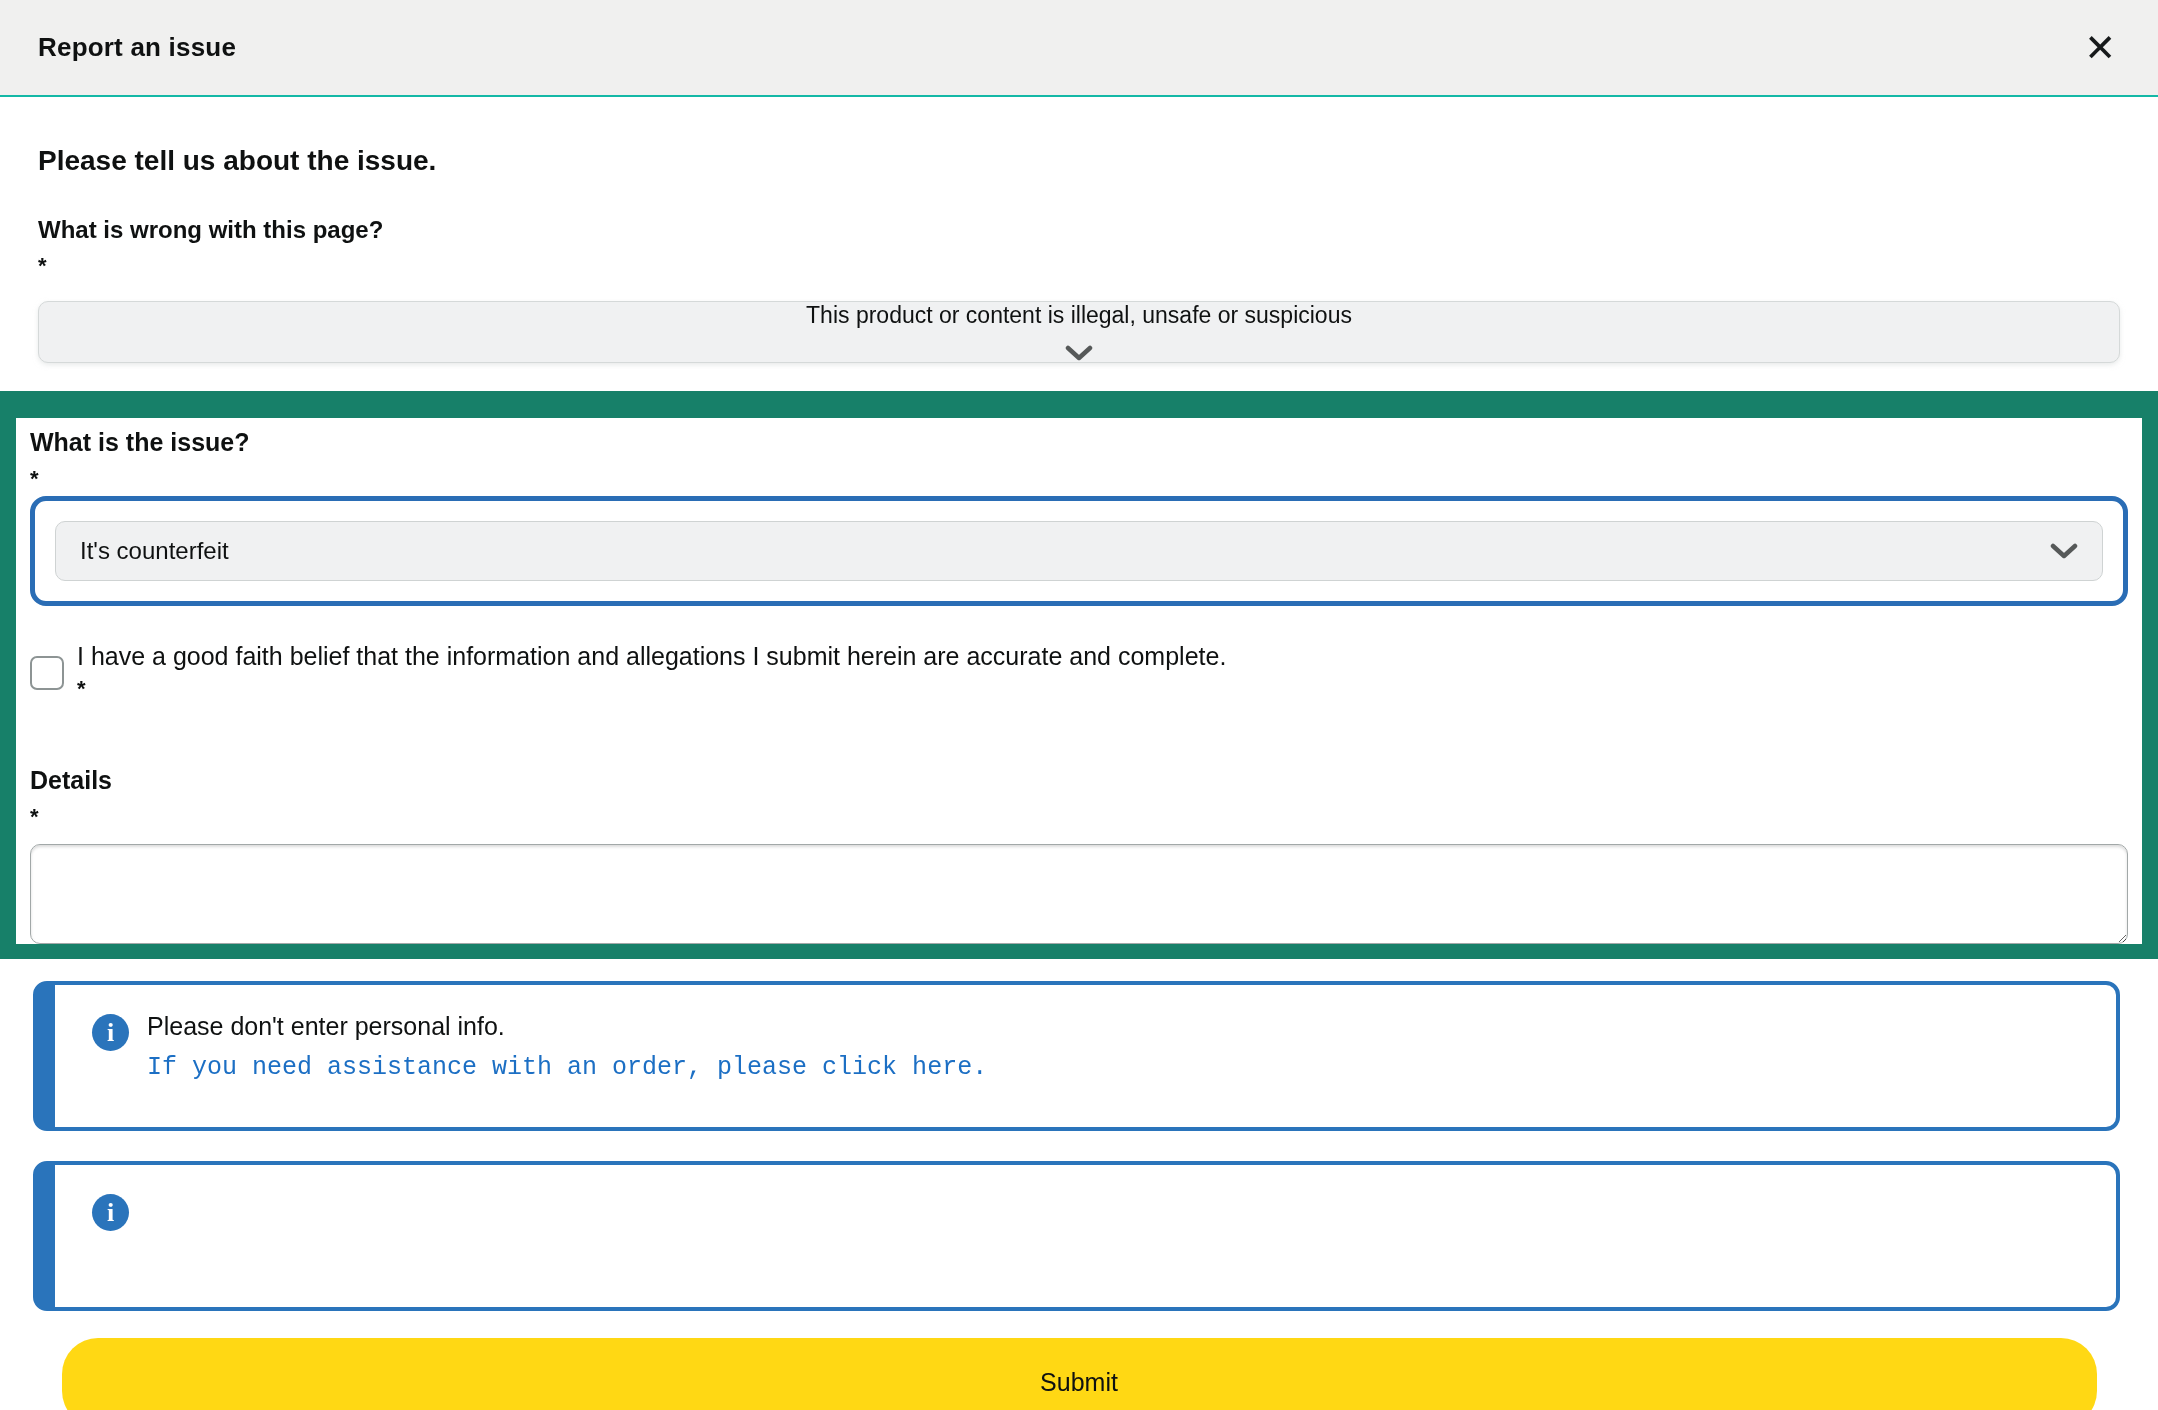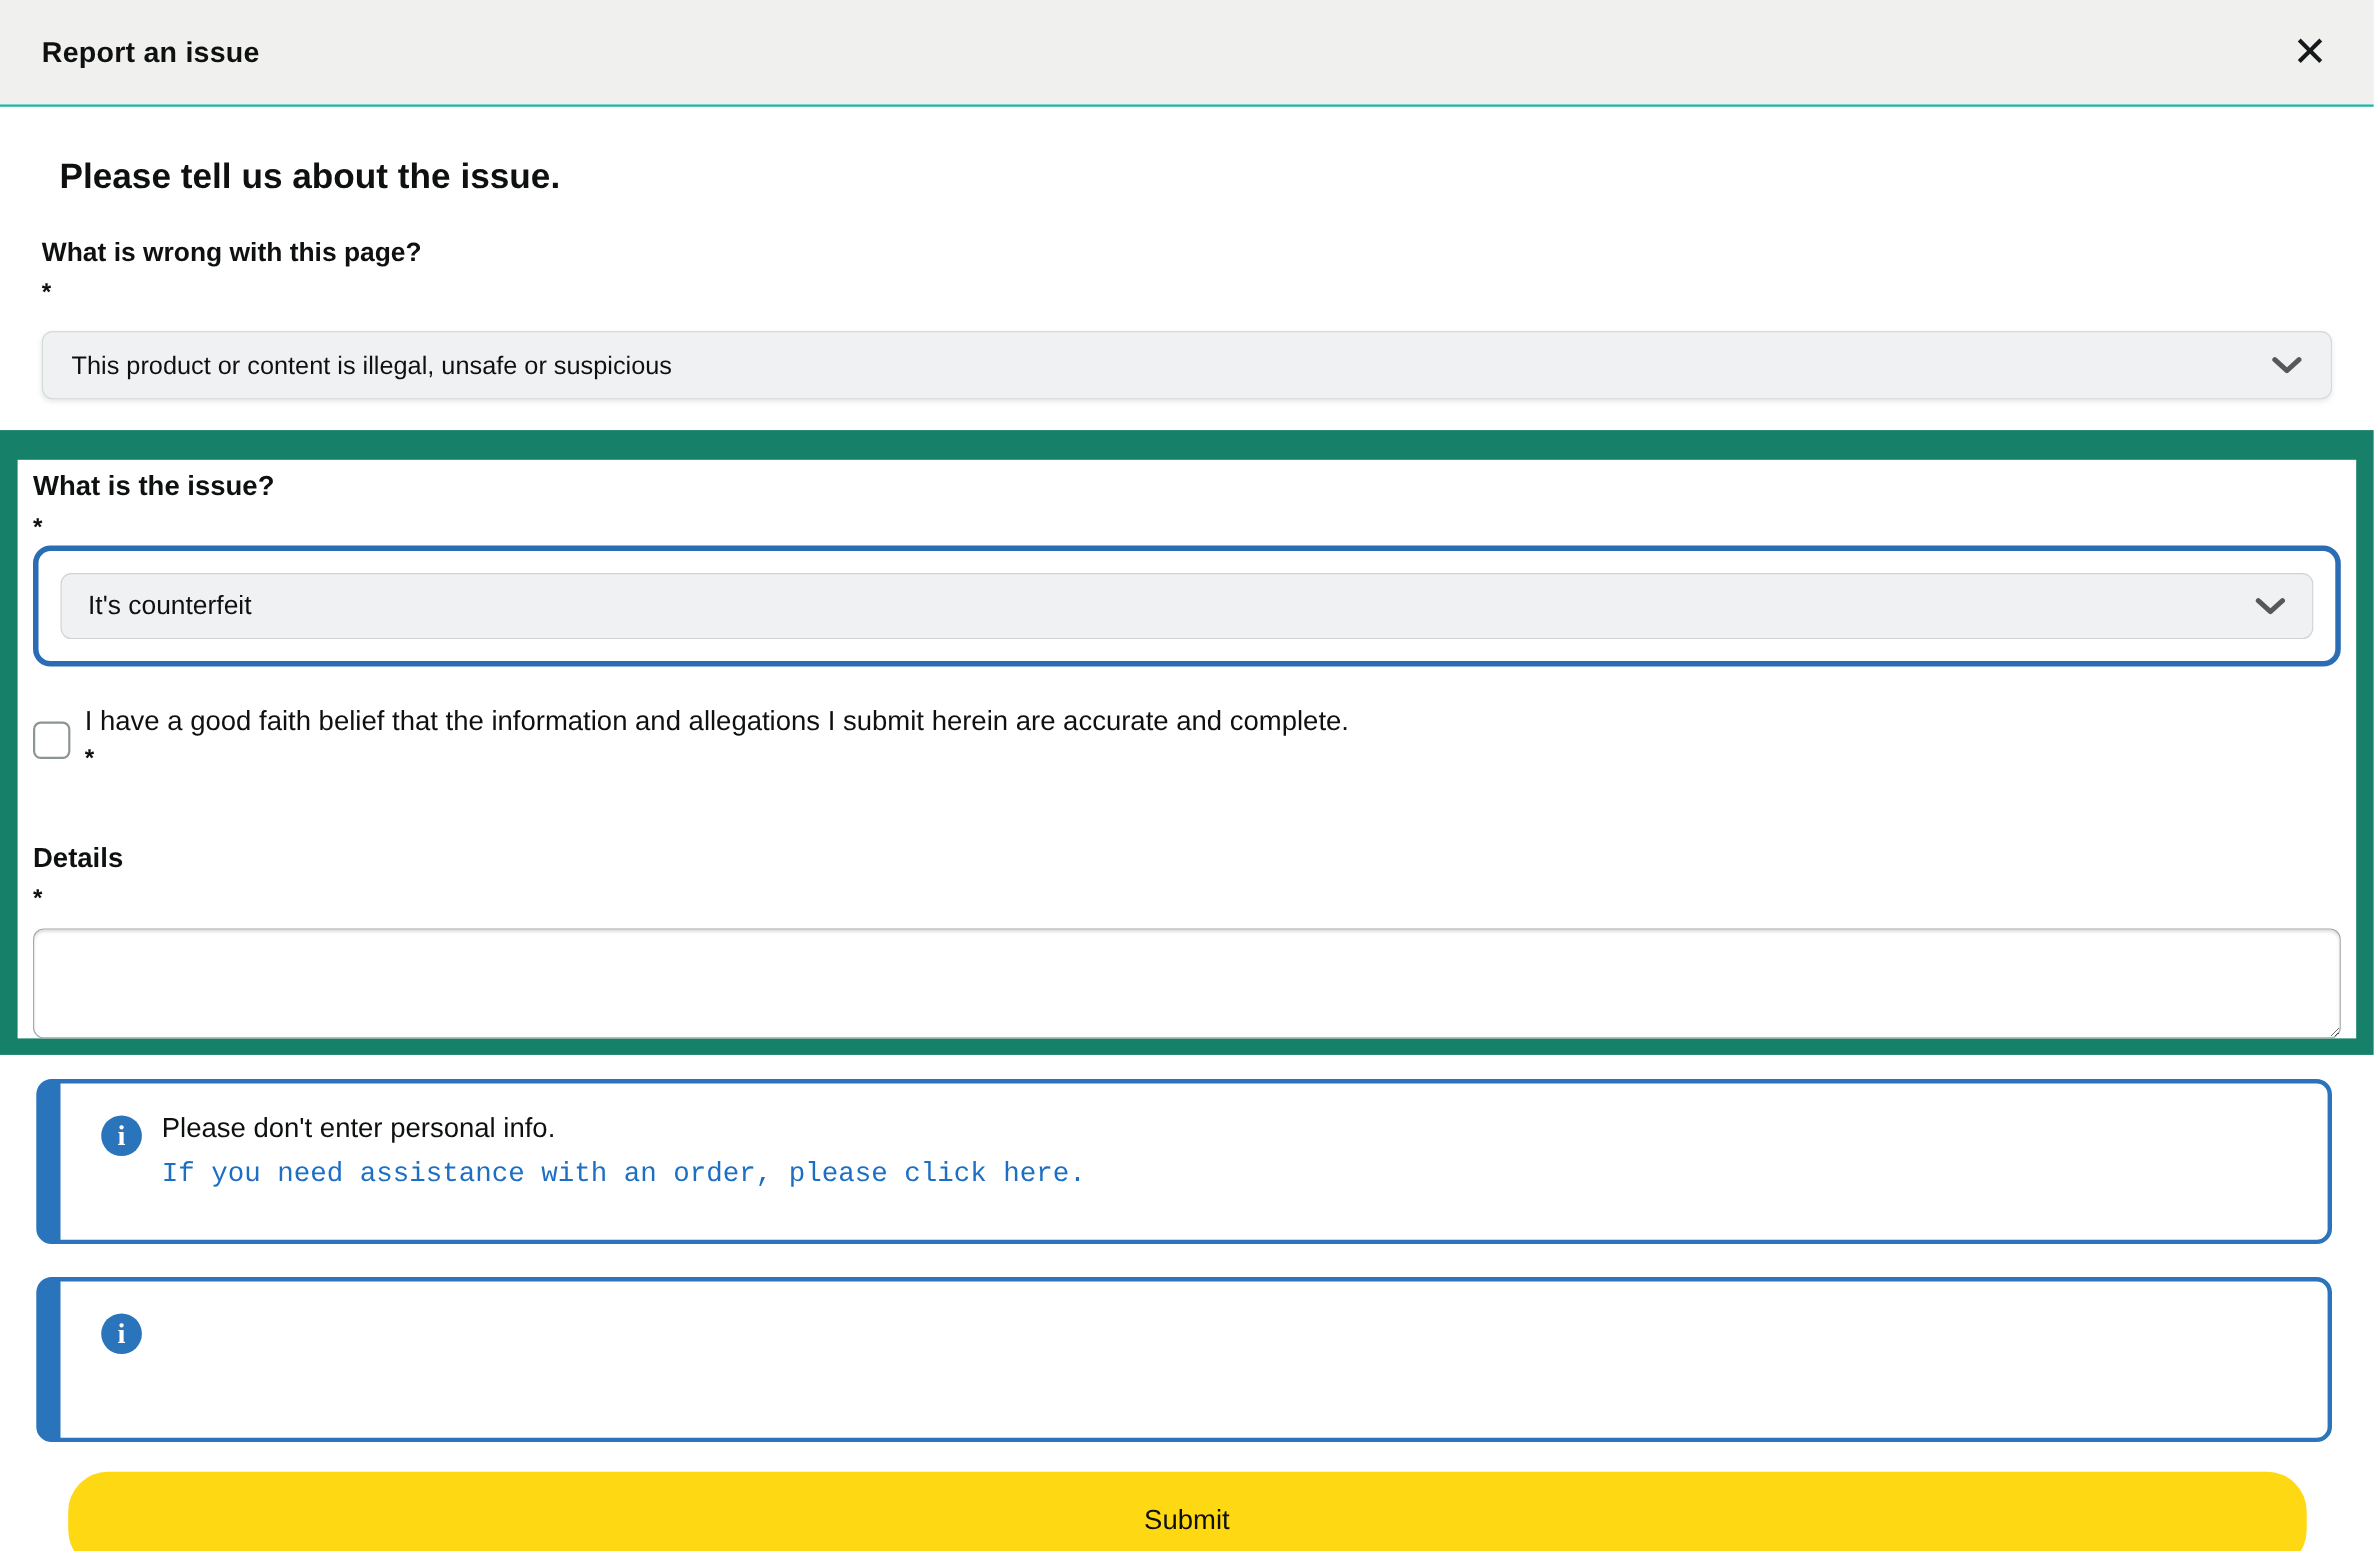--- a/index.html
+++ b/index.html
@@ -21,34 +21,35 @@
     padding: 0 40px 0 38px;
   }
   .modal-title { font-size: 26px; font-weight: bold; margin: 0; letter-spacing: 0.2px; }
   .close-btn {
     background: none; border: none; cursor: pointer;
     font-size: 38px; line-height: 1; color: #16191a; padding: 0 2px;
     font-family: "Liberation Sans", sans-serif;
   }
 
   .section { padding: 0 38px; }
-  .intro-text { font-size: 32px; font-weight: bold; margin: 48px 16px 0; line-height: 31px; }
+  .intro-text { font-size: 28px; font-weight: bold; margin: 48px 0 0; line-height: 31px; }
   .field-label { font-size: 24px; font-weight: bold; margin-top: 38px; line-height: 31px; }
   .req-marker { font-size: 22px; font-weight: bold; margin-top: 8px; line-height: 26px; }
 
   .select-box {
     height: 62px; margin-top: 22px;
     background: #f0f1f2;
     border: 1px solid #d5d9d9;
     border-radius: 10px;
     box-shadow: 0 2px 5px rgba(213,217,217,0.55);
     display: flex; align-items: center; justify-content: space-between;
     padding: 0 26px;
     font-size: 23px;
     cursor: pointer;
+    flex-direction: column;
   }
   .chev { flex: none; }
 
   
   .highlight-region {
     margin-top: 28px;
     background: #178069;
     padding: 27px 16px 15px 16px;
   }
   .highlight-inner { background: #ffffff; padding: 8px 14px 0 14px; }

